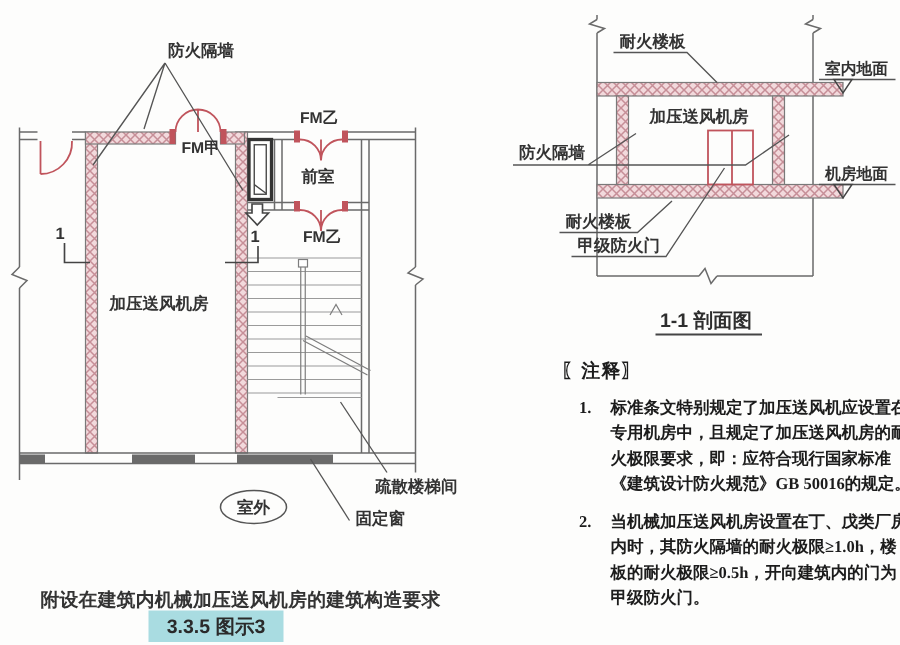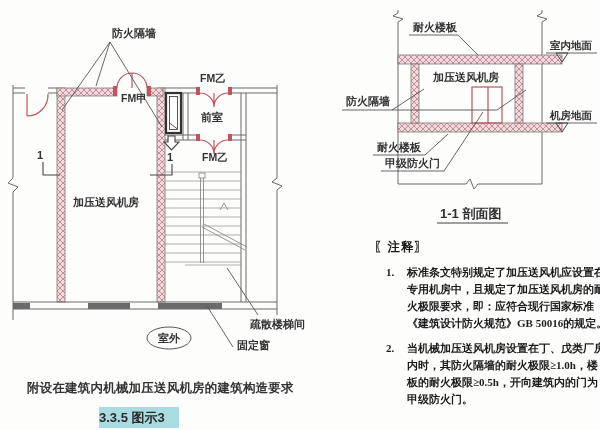--- a/index.html
+++ b/index.html
@@ -3,24 +3,24 @@
 <meta charset="utf-8">
 <style>
   html,body{margin:0;padding:0}
   body{position:relative;width:600px;height:430px;overflow:hidden;background:#fdfdfc;
        font-family:"Liberation Sans",sans-serif}
   svg{position:absolute;left:0;top:0;display:block}
   svg text{font-family:"Liberation Sans",sans-serif;fill:#333}
   .lbl{font-size:11px;font-weight:bold}
   .lbl-sm{font-size:10.5px;font-weight:bold}
   .lbl-lg{font-size:13px;font-weight:bold;fill:#2e2e2e}
-  .caption{position:absolute;left:27px;top:380px;font-size:12.5px;font-weight:bold;
+  .caption{position:absolute;left:27px;top:392px;font-size:12.5px;font-weight:bold;
            color:#333;white-space:nowrap;letter-spacing:.2px}
-  .badge{position:absolute;left:99px;top:407px;width:80px;height:21px;background:#a9dce1;
-         color:#2a2a2a;font-size:13px;font-weight:bold;line-height:21px;
+  .badge{position:absolute;left:99px;top:407px;width:90px;height:21px;background:#a9dce1;
+         color:#2a2a2a;font-size:13px;font-weight:bold;text-align:center;line-height:21px;
          white-space:nowrap}
   .notes{position:absolute;left:373px;top:240px;width:310px;color:#1c1c1c;
          font-family:"Liberation Serif","DejaVu Serif",serif;font-weight:bold;font-size:11px}
   .notes .hdr{font-size:12.5px;line-height:14px;margin:0 0 10px 1px;letter-spacing:1px;white-space:nowrap}
   .note-item{display:flex;margin-bottom:8px}
   .note-item .no{width:21px;margin-left:13px;flex:none;line-height:17px}
   .note-line{white-space:nowrap;line-height:17px}
 </style>
 </head>
 <body>

